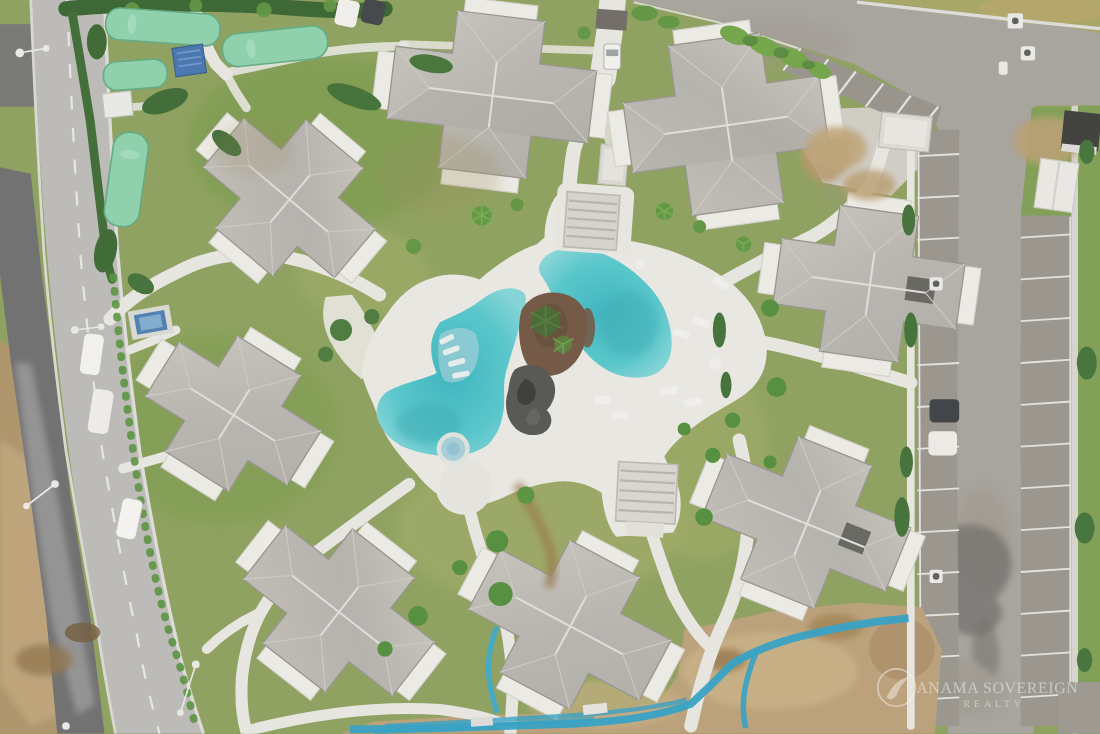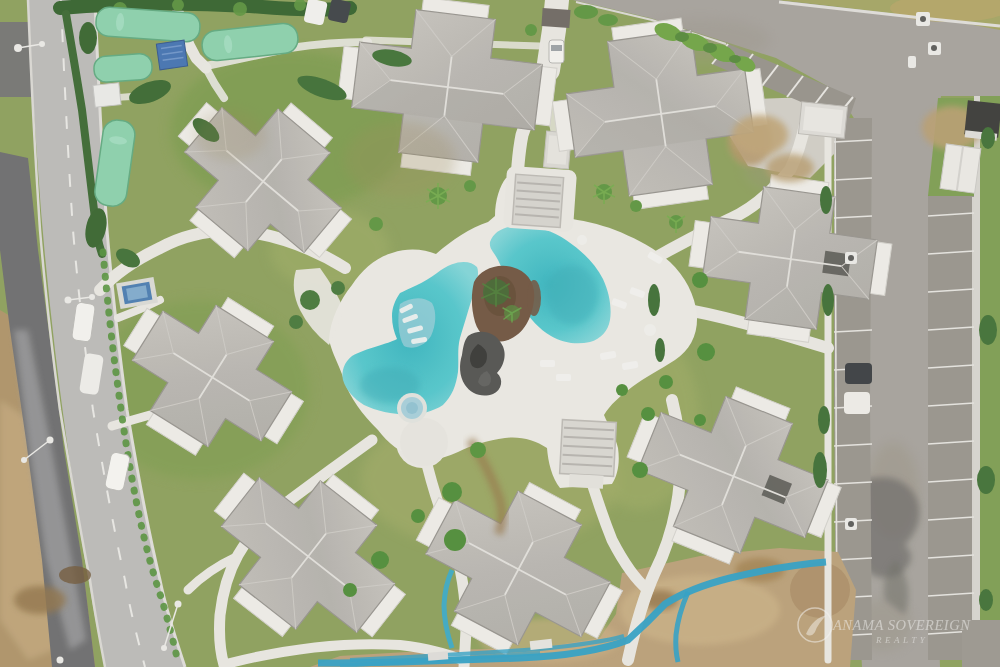--- a/index.html
+++ b/index.html
@@ -1,16 +1,16 @@
 <!DOCTYPE html>
 <html><head>
 <meta charset="utf-8">
 <style>
 html,body{margin:0;padding:0;background:#8c9f5b;font-family:"Liberation Sans",sans-serif;}
-#wrap{width:1000px;height:667px;overflow:hidden;position:relative;font-style:italic;}
+#wrap{width:1000px;height:667px;overflow:hidden;position:relative;}
 </style>
 </head>
 <body>
 <div id="wrap">
 <svg width="1000" height="667" viewBox="0 0 1000 667">
 <defs>
 <linearGradient id="roofA" x1="0" y1="0" x2="1" y2="1">
 <stop offset="0" stop-color="#c8c5c0"></stop>
           <stop offset="0.5" stop-color="#b7b4af"></stop>
           <stop offset="1" stop-color="#adaaa5"></stop>

